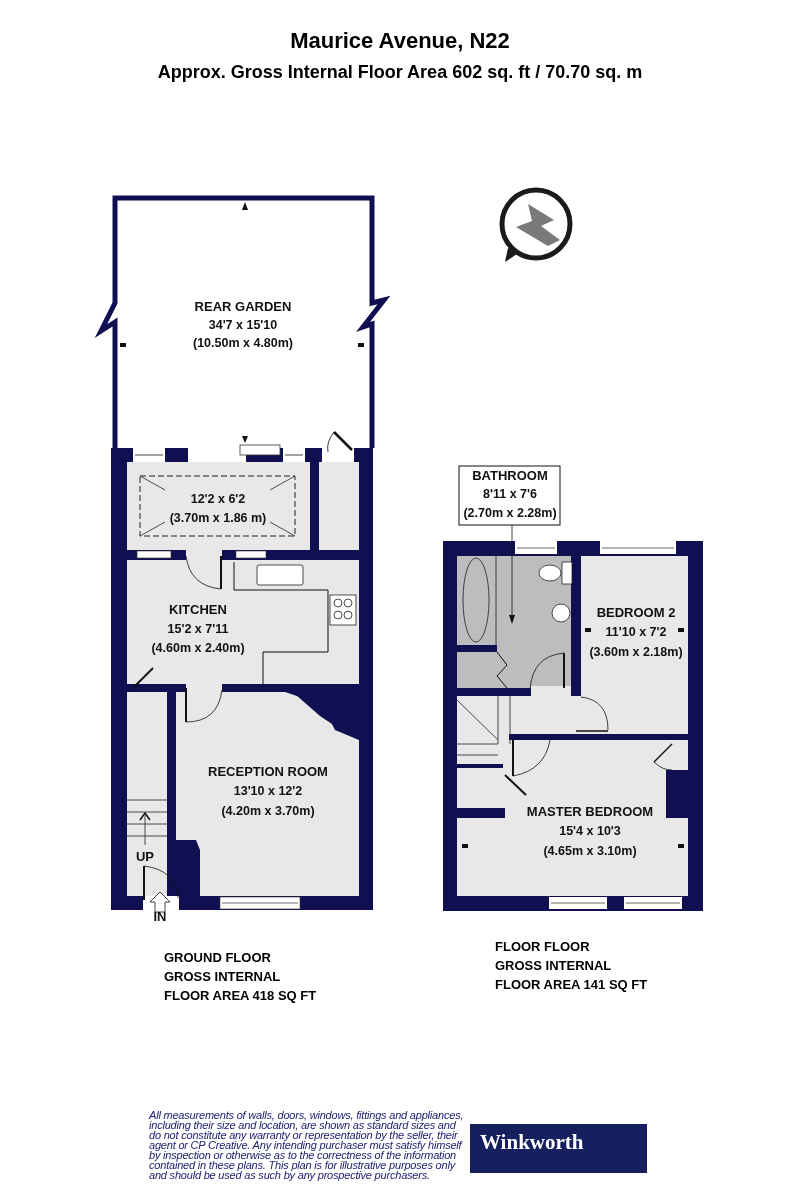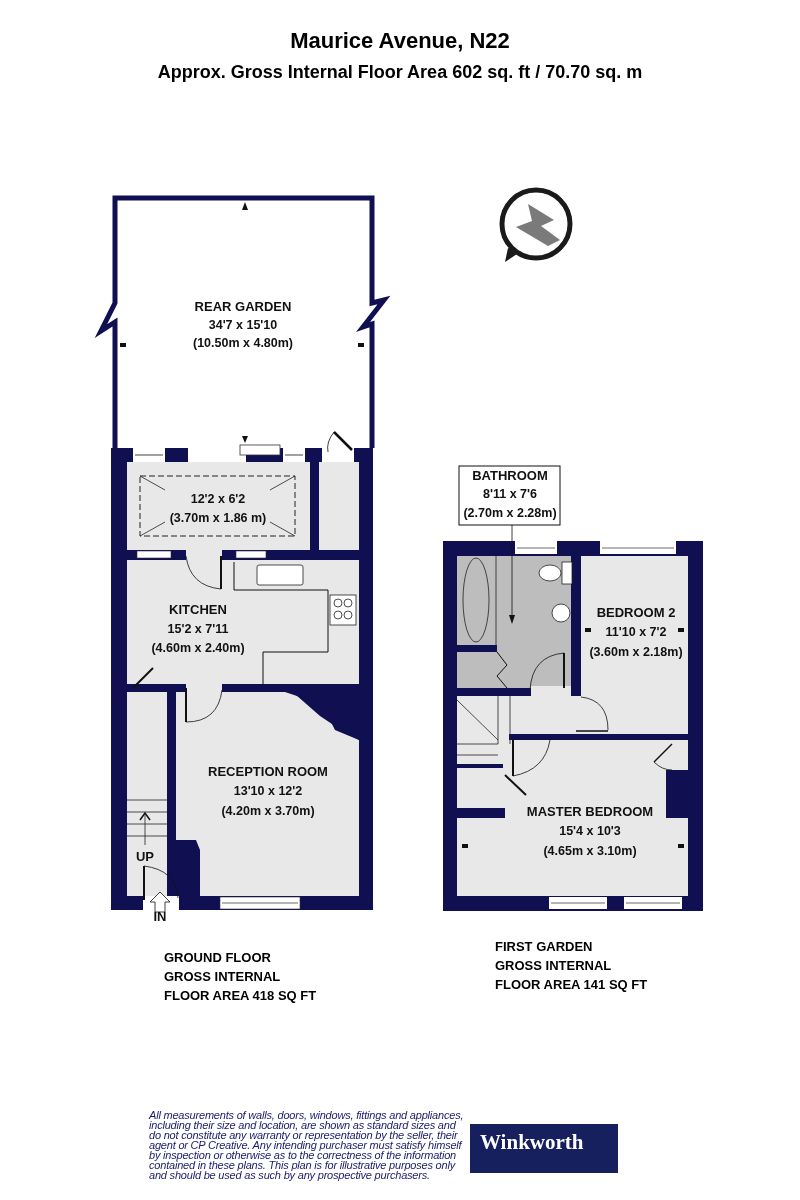--- a/index.html
+++ b/index.html
@@ -8,21 +8,21 @@
     #t1 { top: 28px; font-size: 22px; }
     #t2 { top: 62px; font-size: 18px; }
     svg.plan { position: absolute; left: 0; top: 0; width: 800px; height: 1200px; }
     .lbl { font-family: "Liberation Sans", sans-serif; font-weight: bold; font-size: 13px; fill: #111; }
     .dim { font-family: "Liberation Sans", sans-serif; font-weight: bold; font-size: 12.5px; fill: #111; }
     .floor-area { position: absolute; font-weight: bold; font-size: 13px; line-height: 19px; }
     .floor-area div { white-space: nowrap; }
     #gf-area { left: 164px; top: 948px; }
     #ff-area { left: 495px; top: 937px; }
     #disclaimer { position: absolute; left: 149px; top: 1110px; width: 320px; font-size: 11px; line-height: 10px; color: #1a1a6e; letter-spacing: -0.2px; font-style: italic; }
-    #logo { position: absolute; left: 470px; top: 1124px; width: 148px; height: 49px; background: #16205e; }
+    #logo { position: absolute; left: 470px; top: 1124px; width: 177px; height: 49px; background: #16205e; }
     #logo span { position: absolute; left: 10px; top: 6px; color: #fff; font-family: "Liberation Serif", serif; font-weight: bold; font-size: 21px; }
   </style>
 </head>
 <body>
 
 <div class="title" id="t1">Maurice Avenue, N22</div>
 <div class="title" id="t2">Approx. Gross Internal Floor Area 602 sq. ft / 70.70 sq. m</div>
 
 <svg class="plan" viewBox="0 0 800 1200" xmlns="http://www.w3.org/2000/svg">
 
@@ -201,21 +201,21 @@
     <rect x="678" y="628" width="6" height="4" fill="#111"></rect>
   </g>
 </svg>
 
 <div class="floor-area" id="gf-area">
   <div>GROUND FLOOR</div>
   <div>GROSS INTERNAL</div>
   <div>FLOOR AREA 418 SQ FT</div>
 </div>
 <div class="floor-area" id="ff-area">
-  <div>FIRST GARDEN</div>
+  <div>FLOOR FLOOR</div>
   <div>GROSS INTERNAL</div>
   <div>FLOOR AREA 141 SQ FT</div>
 </div>
 
 <div id="disclaimer">All measurements of walls, doors, windows, fittings and appliances, including their size and location, are shown as standard sizes and do not constitute any warranty or representation by the seller, their agent or CP Creative. Any intending purchaser must satisfy himself by inspection or otherwise as to the correctness of the information contained in these plans. This plan is for illustrative purposes only and should be used as such by any prospective purchasers.</div>
 <div id="logo">
     <span>Winkworth</span>
   </div>
 
 </body></html>

